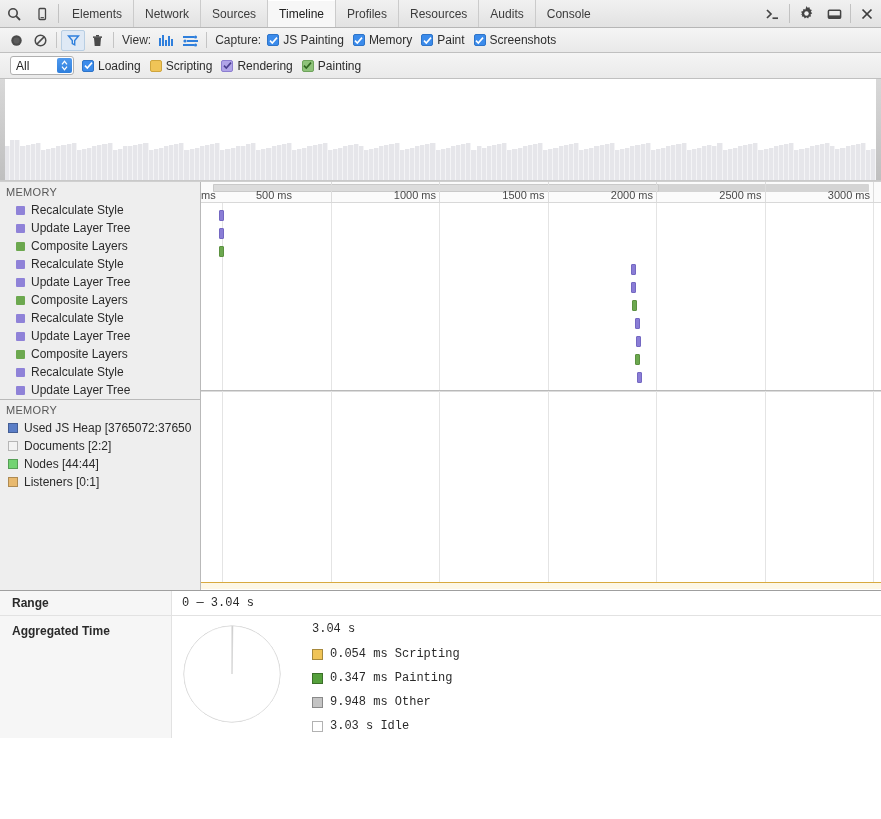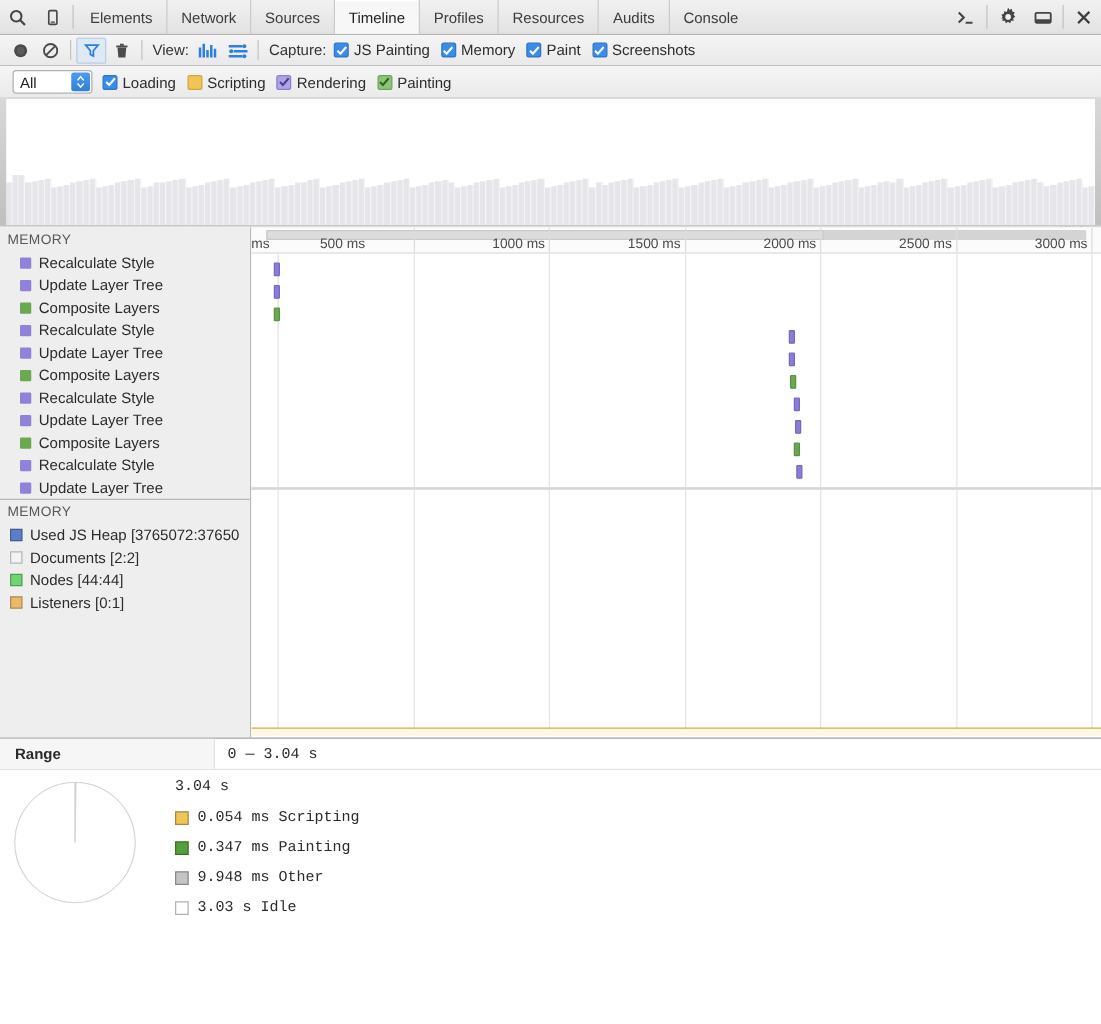--- a/index.html
+++ b/index.html
@@ -868,20 +868,21 @@
 </div>
 
 <div class="drawer">
 
   <div class="sum-row">
     <div class="sum-label">Range</div>
     <div class="sum-value">0 — 3.04 s</div>
   </div>
 
   <div class="sum-row tall" style="border-bottom:none">
+    <div class="sum-label">Aggregated Time</div>
     <div class="sum-value" style="padding:0">
       <div class="agg-body">
         <div class="pie-wrap">
           <svg width="100" height="100" viewBox="0 0 100 100">
             <circle cx="50" cy="50" r="48" fill="#ffffff" stroke="#cfcfcf" stroke-width="1"></circle>
             <g id="pie-slices">
                 <path d="M50,50 L50,2 A48,48 0 0,1 50.005355468199326,2.000000298760831 Z" fill="#f0c457" stroke="#cfcfcf" stroke-width="0.4"></path>
                 <path d="M50,50 L50.005355468199326,2.000000298760831 A48,48 0 0,1 50.070612814638636,2.0000519392946785 Z" fill="#8a7dd6" stroke="#cfcfcf" stroke-width="0.4"></path>
                 <path d="M50,50 L50.070612814638636,2.0000519392946785 A48,48 0 0,1 50.10502659832279,2.000114902078728 Z" fill="#55a03c" stroke="#cfcfcf" stroke-width="0.4"></path>
                 <path d="M50,50 L50.10502659832279,2.000114902078728 A48,48 0 0,1 51.09152884049518,2.012412388302252 Z" fill="#c4c4c4" stroke="#cfcfcf" stroke-width="0.4"></path>

